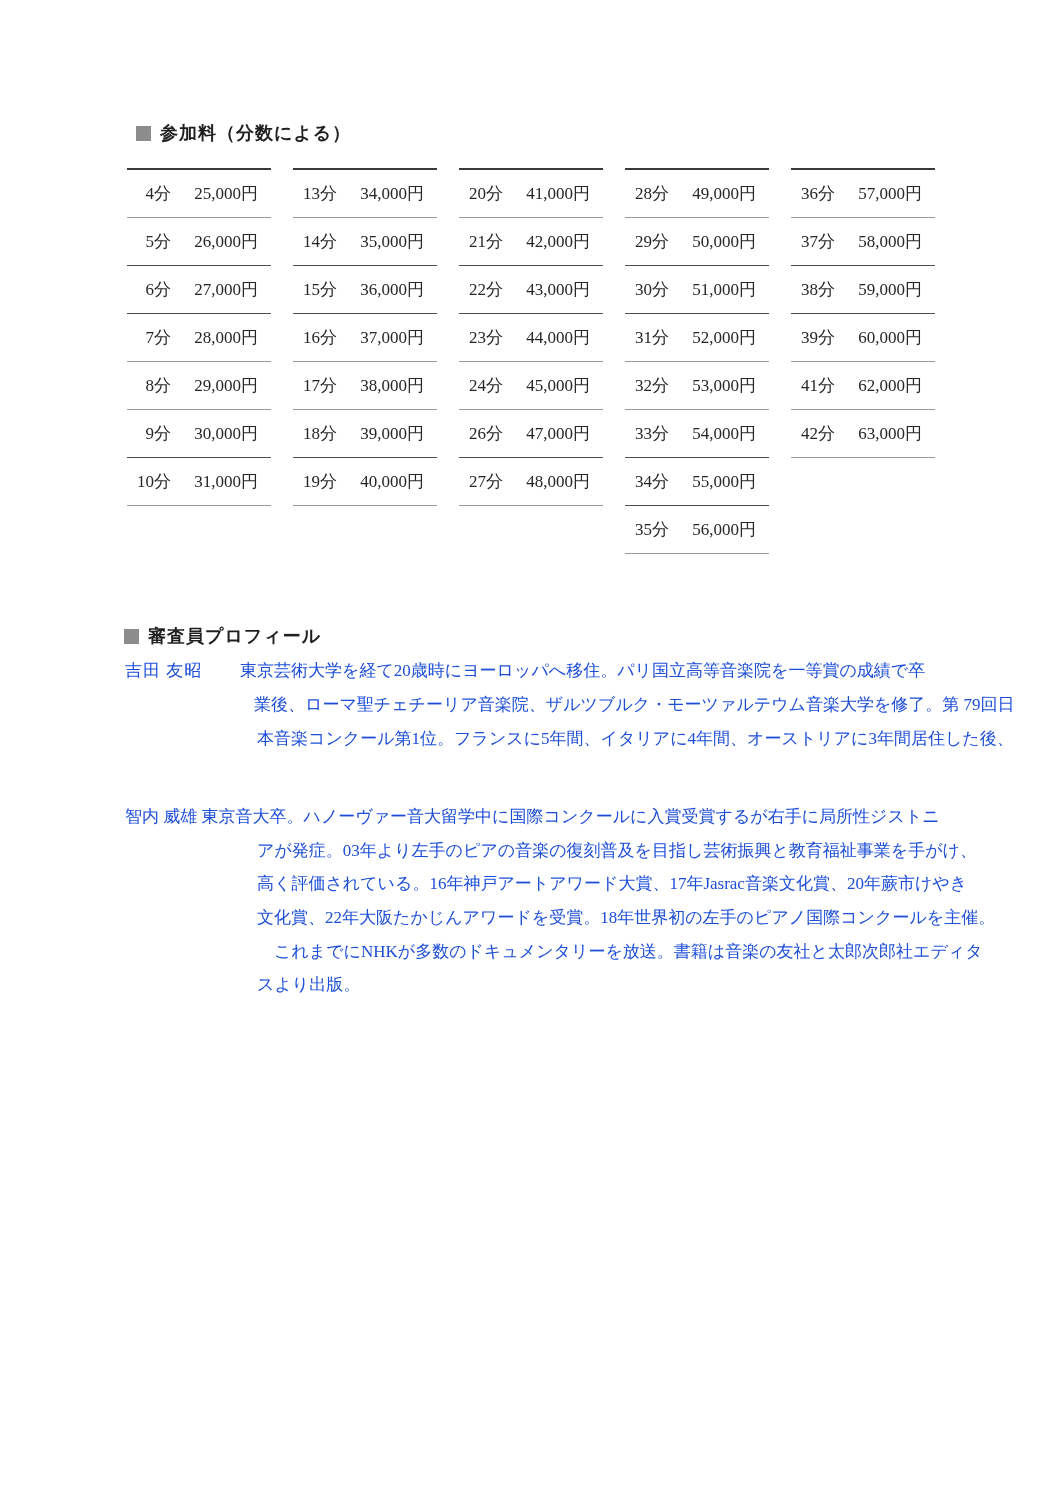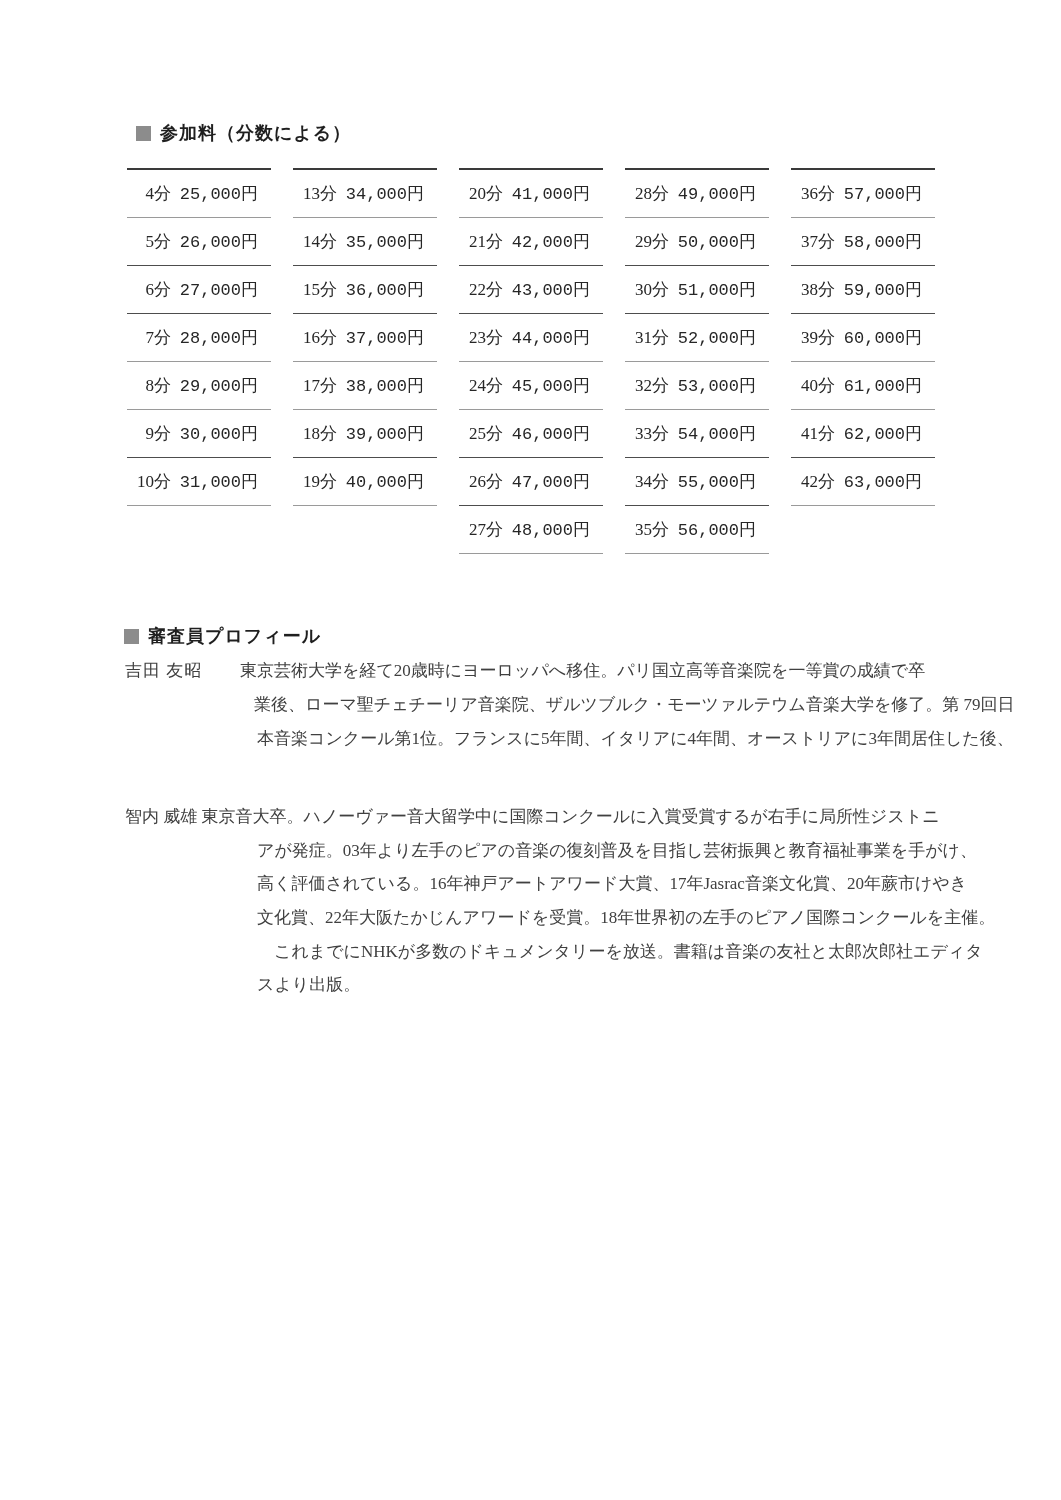--- a/index.html
+++ b/index.html
@@ -48,29 +48,28 @@
   .fee-cell:nth-child(4n+2),
   .fee-cell:nth-child(4n+3){border-bottom-color:#4d4d4d;}
   .fee-cell:last-child{border-bottom-color:#9a9a9a;}
   .fee-min{
     width:44px;text-align:right;
     flex:0 0 auto;
   }
   .fee-price{
     flex:1;text-align:right;
     padding-right:13px;
-    font-family:Liberation Mono, monospace;
   }
 
   .pline{
     position:absolute;
     font-size:17px;
     line-height:24px;
     white-space:nowrap;
-    color:#404040;
+    color:#1d4ed8;
   }
   .pname{letter-spacing:1px;}
 </style>
 </head>
 <body>
 
 <div id="page">
 
   <div id="heading-fee" class="heading">
     <span class="sq"></span>
@@ -153,24 +152,20 @@
         </div>
         <div class="fee-cell">
           <span class="fee-min">23分</span>
           <span class="fee-price">44,000円</span>
         </div>
         <div class="fee-cell">
           <span class="fee-min">24分</span>
           <span class="fee-price">45,000円</span>
         </div>
         <div class="fee-cell">
-          <span class="fee-min">25分</span>
-          <span class="fee-price">46,000円</span>
-        </div>
-        <div class="fee-cell">
           <span class="fee-min">26分</span>
           <span class="fee-price">47,000円</span>
         </div>
         <div class="fee-cell">
           <span class="fee-min">27分</span>
           <span class="fee-price">48,000円</span>
         </div>
       </div>
       <div class="fee-col">
         <div class="fee-cell">
@@ -215,24 +210,20 @@
           <span class="fee-min">37分</span>
           <span class="fee-price">58,000円</span>
         </div>
         <div class="fee-cell">
           <span class="fee-min">38分</span>
           <span class="fee-price">59,000円</span>
         </div>
         <div class="fee-cell">
           <span class="fee-min">39分</span>
           <span class="fee-price">60,000円</span>
-        </div>
-        <div class="fee-cell">
-          <span class="fee-min">40分</span>
-          <span class="fee-price">61,000円</span>
         </div>
         <div class="fee-cell">
           <span class="fee-min">41分</span>
           <span class="fee-price">62,000円</span>
         </div>
         <div class="fee-cell">
           <span class="fee-min">42分</span>
           <span class="fee-price">63,000円</span>
         </div>
       </div>

